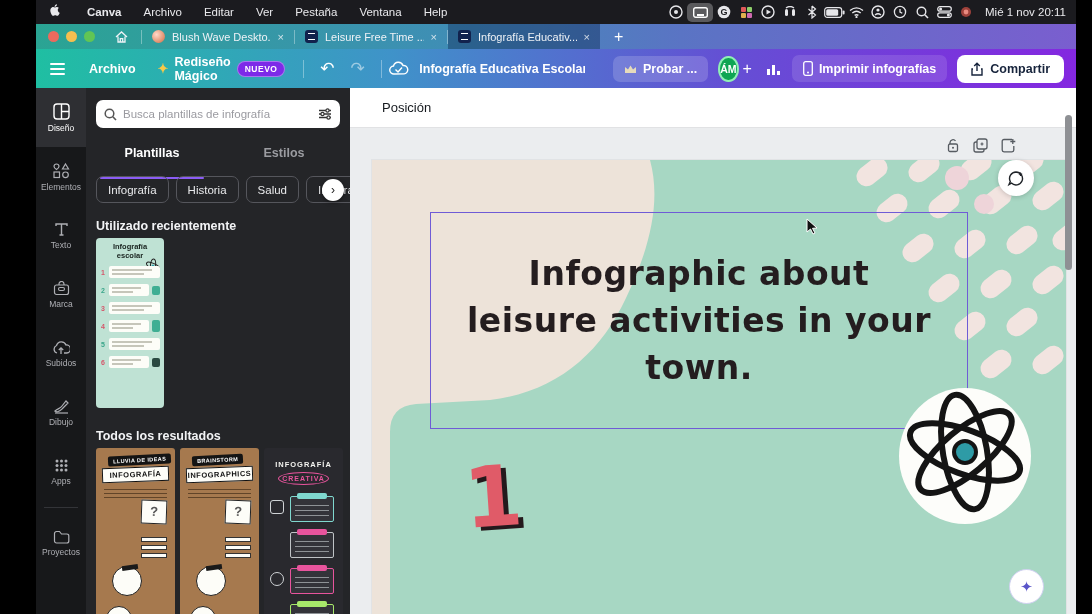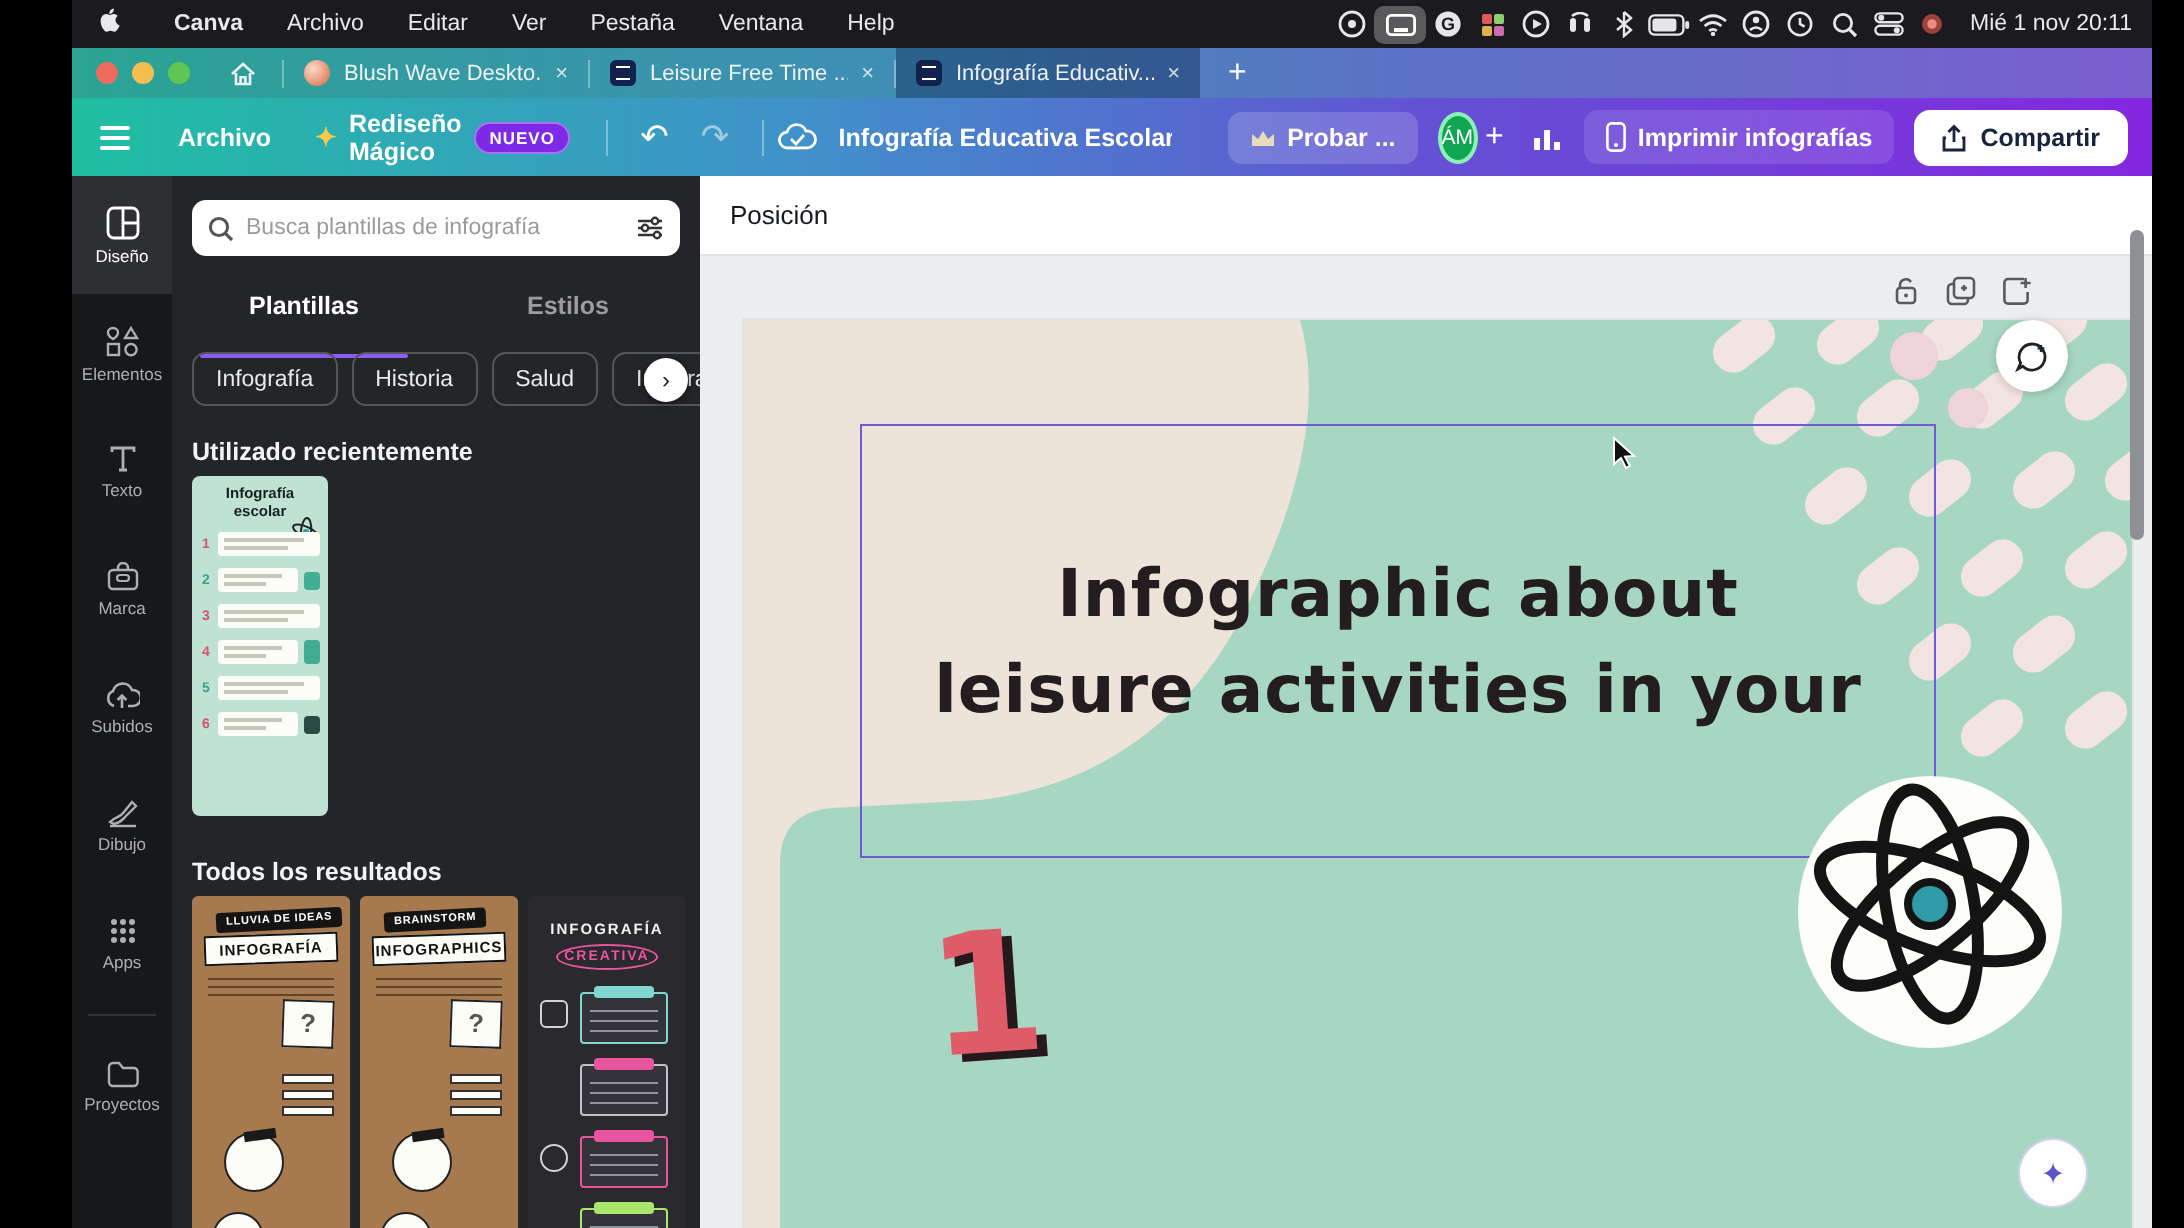--- a/index.html
+++ b/index.html
@@ -45,21 +45,21 @@
   .toolbar .hamb i { display:block; width:15px; height:2px; background:#fff; border-radius:2px; }
   .tb-item { padding:0 12px; font-weight:bold; white-space:nowrap; }
   .magic { display:flex; align-items:center; gap:6px; padding:0 10px; font-weight:bold; }
   .magic .star { color:#f7c948; font-size:13px; }
   .badge-new { background:#7d2ae8; border:1px solid rgba(255,255,255,.35); color:#fff; font-size:8.5px; font-weight:bold; padding:2px 7px; border-radius:9px; letter-spacing:.5px; }
   .vsep { width:1px; height:18px; background:rgba(255,255,255,.35); margin:0 8px; }
   .undoredo { font-size:17px; padding:0 8px; }
   .undoredo.dim { opacity:.5; }
   .doc-title { font-weight:bold; padding:0 10px; white-space:nowrap; overflow:hidden; max-width:218px; }
   .pill { display:flex; align-items:center; gap:6px; background:rgba(255,255,255,.17); border-radius:7px; padding:6px 11px; font-weight:bold; white-space:nowrap; }
-  .avatar { width:26px; height:26px; border-radius:50%; background:#0fa553; border:2px solid #8ff0b5; color:#fff; font-size:10.5px; font-weight:normal; display:flex; align-items:center; justify-content:center; }
+  .avatar { width:26px; height:26px; border-radius:50%; background:#0fa553; border:2px solid #8ff0b5; color:#fff; font-size:10.5px; font-weight:bold; display:flex; align-items:center; justify-content:center; }
   .plus { font-size:16px; margin:0 4px; }
   .share-btn { display:flex; align-items:center; gap:7px; background:#fff; color:#17243c; border-radius:8px; padding:7px 14px; font-weight:bold; margin-right:12px; }
 
   
   .rail { position:absolute; left:36px; top:88px; width:50px; height:526px; background:#17181a; color:#aeafb4; }
   .rail-item { height:59px; display:flex; flex-direction:column; align-items:center; justify-content:center; gap:3px; font-size:8.5px; }
   .rail-item.active { background:#2e2f33; color:#fff; }
   .rail-item svg { display:block; }
   .rail-div { height:1px; background:#333438; margin:6px 8px; }
 
@@ -111,21 +111,21 @@
   .d-block .hd { position:absolute; top:-4px; left:6px; right:6px; height:6px; border-radius:2px; }
   .d-block i { position:absolute; left:4px; right:4px; height:1.2px; background:#8e9296; }
   .d-doodle { position:absolute; left:6px; width:14px; height:14px; border:1.2px solid #cfd3d6; border-radius:3px; }
 
   
   .collapse { position:absolute; left:350px; top:344px; width:13px; height:56px; background:#202124; border-radius:0 10px 10px 0; color:#8b8c90; display:flex; align-items:center; justify-content:center; font-size:9px; }
 
   
   .canvas-area { position:absolute; left:350px; top:88px; width:726px; height:526px; background:#ebedef; }
   .ctxbar { position:absolute; left:0; top:0; width:100%; height:40px; background:#fff; border-bottom:1px solid #e1e2e4; display:flex; align-items:center; }
-  .ctxbar .lbl { margin-left:15px; font-size:13px; color:#15191e; }
+  .ctxbar .lbl { margin-left:32px; font-size:13px; color:#15191e; }
   .page-tools { position:absolute; right:60px; top:50px; display:flex; gap:13px; }
   .page-tools svg { display:block; }
   .page { position:absolute; left:22px; top:72px; width:694px; height:500px; overflow:hidden; background:#ede3d9; box-shadow:0 0 0 1px rgba(0,0,0,.04); }
   .page svg.bg { position:absolute; left:0; top:0; }
 
   .title-box { position:absolute; left:58px; top:52px; width:538px; height:217px; border:1.6px solid #6f5bd6; display:flex; flex-direction:column; align-items:center; justify-content:center; }
   .title-line { font-family:"DejaVu Sans", sans-serif; font-weight:bold; font-size:33px; line-height:1.43; color:#241d1f; white-space:nowrap; letter-spacing:.5px; }
 
   .step-num { position:absolute; left:92px; top:288px; font-family:"DejaVu Sans",sans-serif; font-size:84px; font-weight:bold; color:#e05b68; text-shadow:5px 4px 0 #24191c; transform:rotate(-4deg); }
   .card { position:absolute; left:155px; top:283px; width:366px; height:149px; background:#f4f1e6; padding:26px 0 0 48px; }
@@ -616,20 +616,21 @@
           <rect x="-17" y="-10" width="34" height="20" rx="10" transform="translate(624,204) rotate(-38)"></rect>
           <rect x="-17" y="-10" width="34" height="20" rx="10" transform="translate(676,200) rotate(-38)"></rect>
         </g>
         <circle cx="585" cy="18" r="12" fill="#eed4d9"></circle>
         <circle cx="612" cy="44" r="10" fill="#eed4d9"></circle>
       </svg>
 
       <div class="title-box">
         <span class="title-line">Infographic about</span>
         <span class="title-line">leisure activities in your</span>
+        <span class="title-line">town.</span>
       </div>
 
       <span class="step-num">1</span>
 
 
       <svg class="atom" width="150" height="150">
         <ellipse cx="75" cy="78" rx="66" ry="68" fill="#fdfdfa"></ellipse>
         <g fill="none" stroke="#141414" stroke-width="6">
           <ellipse cx="75" cy="74" rx="58" ry="22" transform="rotate(20 75 74)"></ellipse>
           <ellipse cx="75" cy="74" rx="58" ry="22" transform="rotate(80 75 74)"></ellipse>

